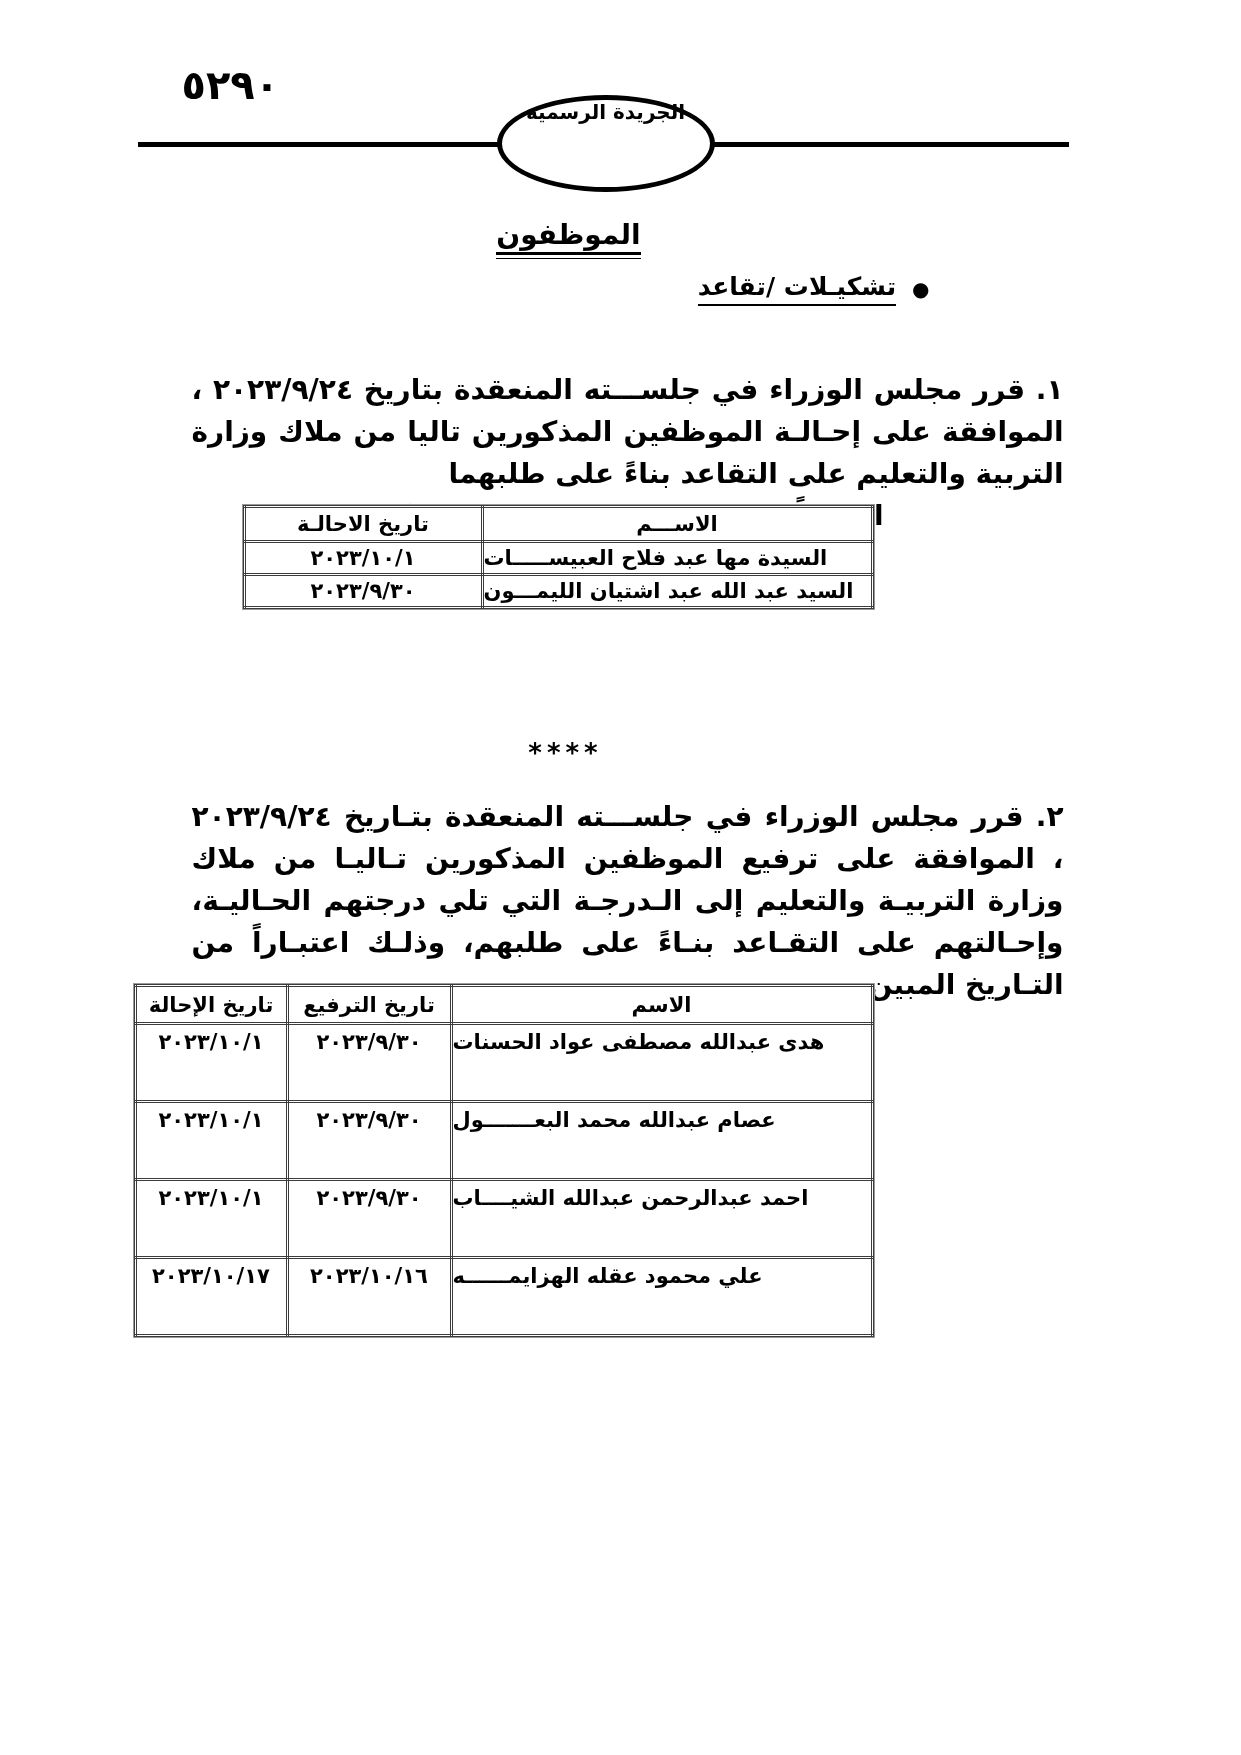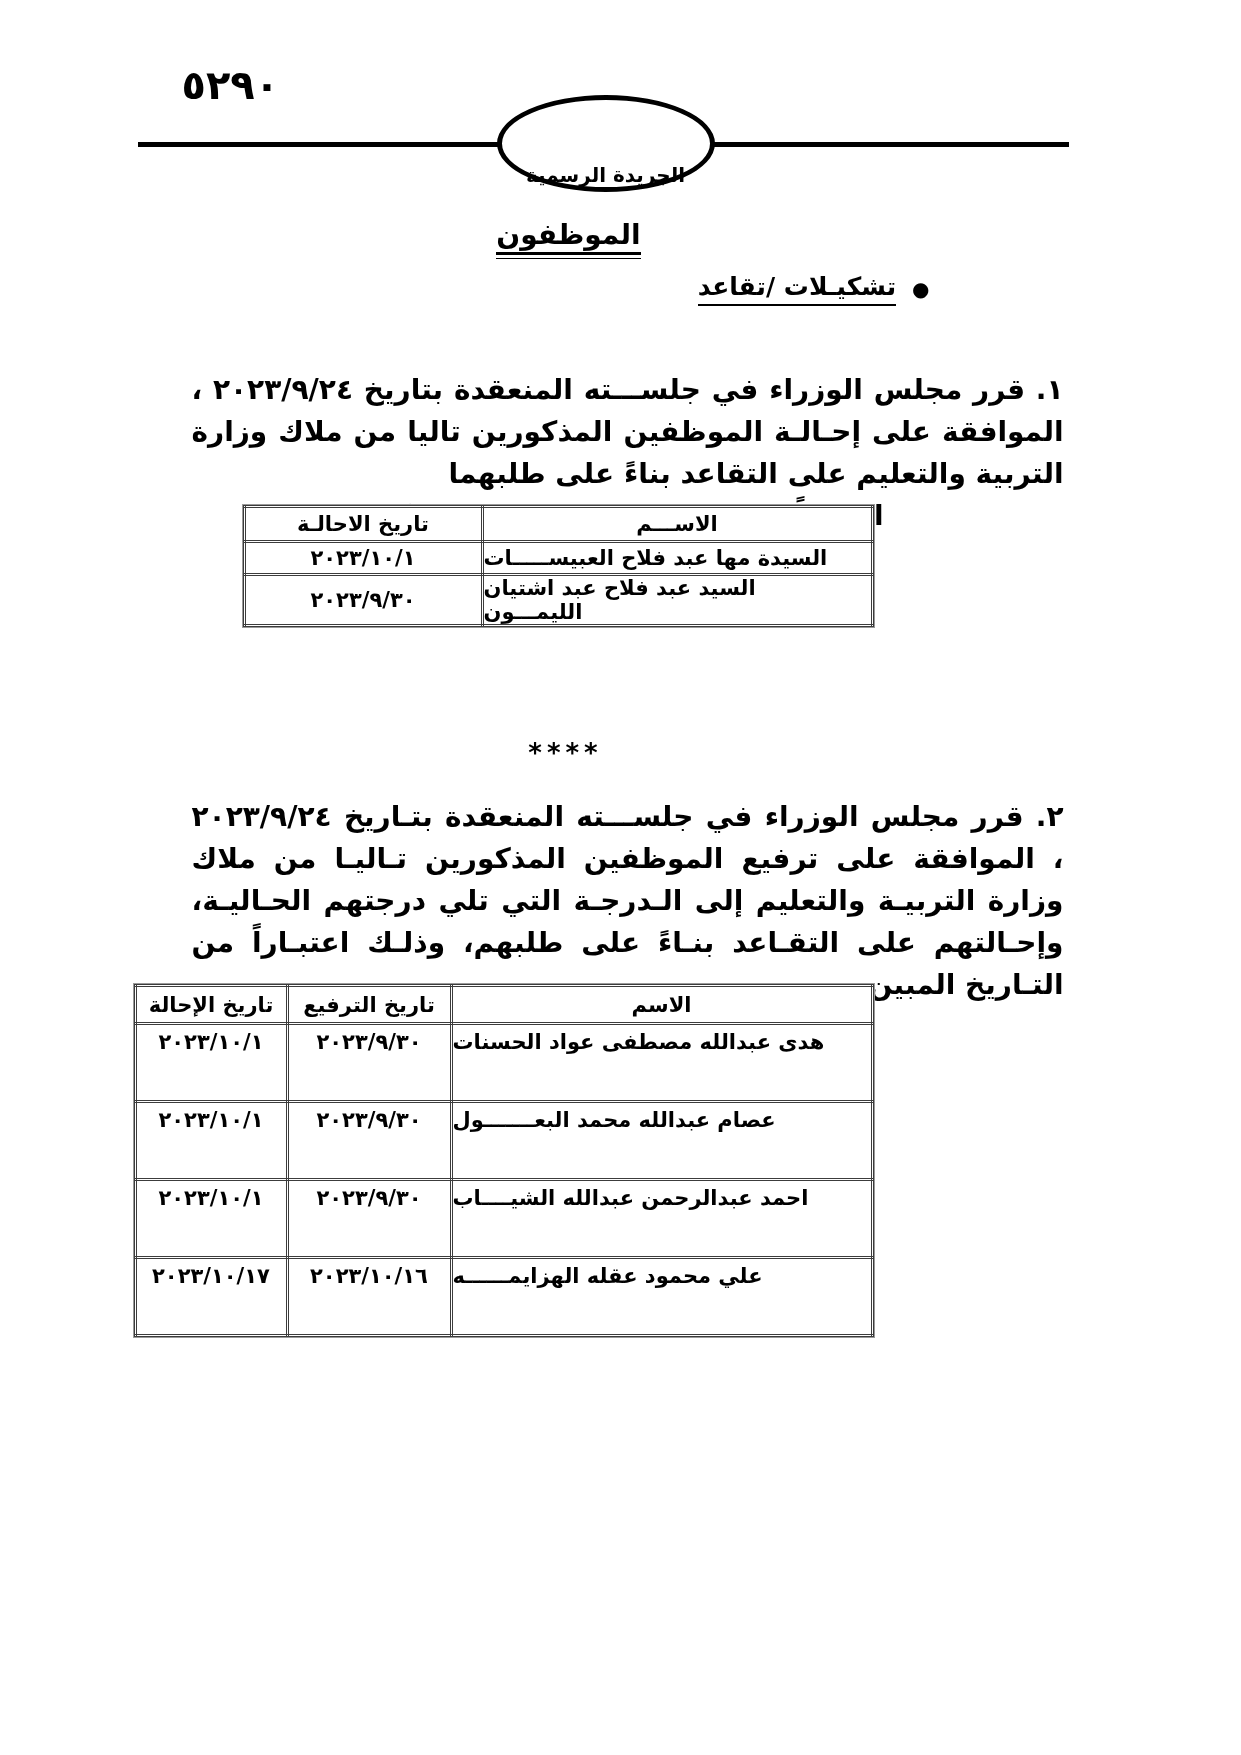--- a/index.html
+++ b/index.html
@@ -15,21 +15,21 @@
     font-size:40px; letter-spacing:14px; direction:ltr;
   }
 
   .head-rule {
     position:absolute; top:142px; left:64px; width:931px; height:5px;
     background:#000; z-index:1;
   }
   .masthead-oval {
     position:absolute; top:95px; left:423px; width:218px; height:97px;
     border:5px solid #000; border-radius:50%; background:#fff; z-index:2;
-    display:flex; align-items:flex-end; justify-content:center;
+    display:flex; align-items:flex-start; justify-content:center;
   }
   .masthead-text { font-size:20px; direction:rtl; }
 
   .section-title {
     position:absolute; top:198px; left:0; right:104px; text-align:center;
     font-size:28px; direction:rtl;margin-top:20px;
   }
   .title-outer { display:inline-block; border-bottom:1px solid #000; padding-bottom:3px; }
   .title-inner { display:inline-block; border-bottom:3px solid #000; padding-bottom:1px; }
 
@@ -111,21 +111,21 @@
         <th class="col-name">الاســـم</th>
         <th class="col-ref">تاريخ الاحالـة</th>
       </tr>
     </thead>
     <tbody>
       <tr>
         <td class="name-cell">السيدة مها عبد فلاح العبيســـــات</td>
         <td class="date-cell">٢٠٢٣/١٠/١</td>
       </tr>
       <tr>
-        <td class="name-cell">السيد عبد فلاح عبد اشتيان الليمـــون</td>
+        <td class="name-cell">السيد عبد الله عبد اشتيان الليمـــون</td>
         <td class="date-cell">٢٠٢٣/٩/٣٠</td>
       </tr>
     </tbody>
   </table>
 
   <div class="stars">****</div>
 
   <div class="decree" id="decree2">
     <div class="decree-body">٢. قرر مجلس الوزراء في جلســـته المنعقدة بتـاريخ ٢٠٢٣/٩/٢٤ ، الموافقة على ترفيع الموظفين المذكورين تـاليـا من ملاك وزارة التربيـة والتعليم إلى الـدرجـة التي تلي درجتهم الحـاليـة، وإحـالتهم على التقـاعد بنـاءً على طلبهم، وذلـك اعتبـاراً من التـاريخ المبين</div>
     <div class="decree-last">إزاء اسم كل منهم :</div>

